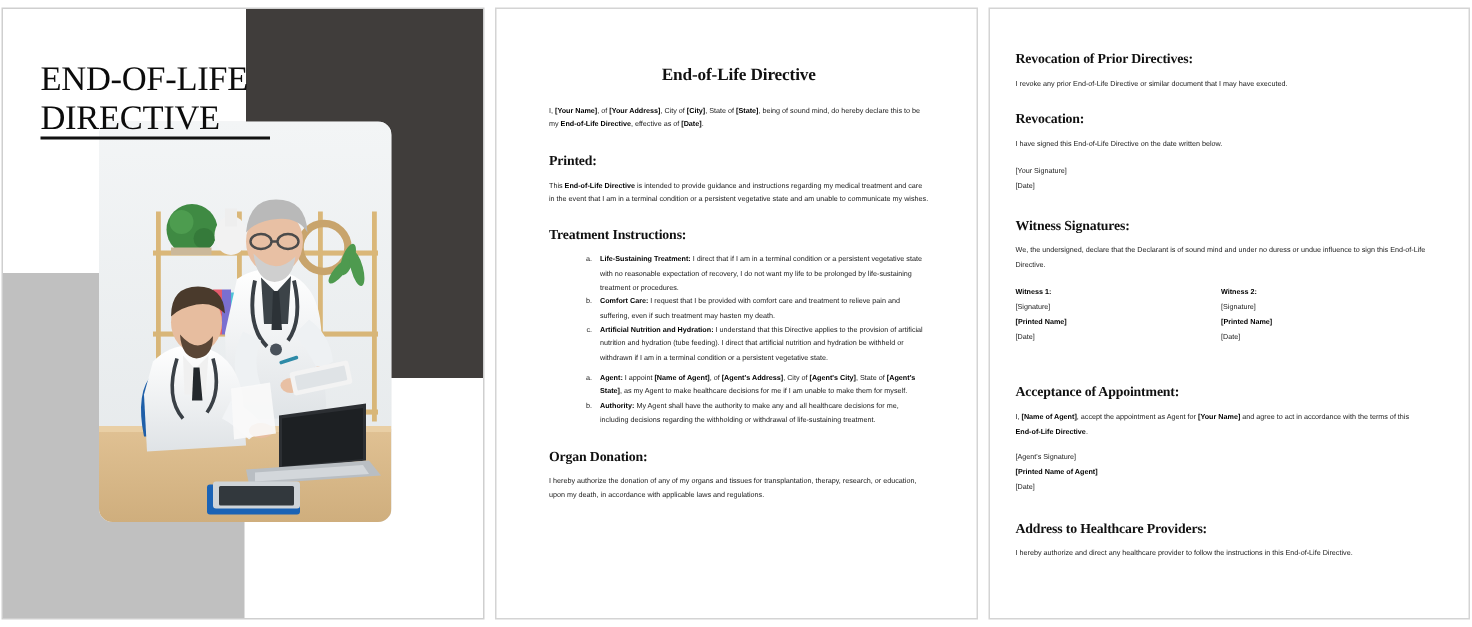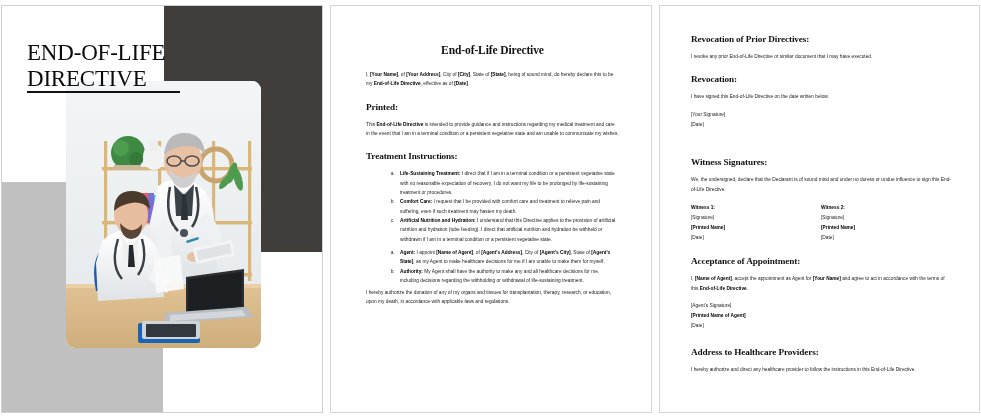--- a/index.html
+++ b/index.html
@@ -93,21 +93,21 @@
     position: absolute;
     left: 0; top: 0; right: 0; bottom: 0;
     padding: 0;
   }
   .doc-inner {
     position: absolute;
     left: 35px;
     right: 32px;
     top: 20px;
   }
-  #page-three .doc-inner { left: 31px; right: 28px; top: 22px; }
+  #page-three .doc-inner { left: 17px; right: 28px; top: 22px; }
 
   .doc-title {
     font-family: "Liberation Serif", serif;
     font-weight: bold;
     font-size: 11.5px;
     text-align: center;
     color: #111;
     margin: 18px 0 14px 0;
     letter-spacing: -0.1px;
   }
@@ -331,58 +331,59 @@
           <li><b>Life-Sustaining Treatment:</b><span> I direct that if I am in a terminal condition or a persistent vegetative state with no reasonable expectation of recovery, I do not want my life to be prolonged by life-sustaining treatment or procedures.</span></li>
           <li><b>Comfort Care:</b><span> I request that I be provided with comfort care and treatment to relieve pain and suffering, even if such treatment may hasten my death.</span></li>
           <li><b>Artificial Nutrition and Hydration:</b><span> I understand that this Directive applies to the provision of artificial nutrition and hydration (tube feeding). I direct that artificial nutrition and hydration be withheld or withdrawn if I am in a terminal condition or a persistent vegetative state.</span></li>
         </ol>
 
         <ol class="alpha">
           <li><b>Agent:</b><span> I appoint </span><b>[Name of Agent]</b><span>, of </span><b>[Agent's Address]</b><span>, City of </span><b>[Agent's City]</b><span>, State of </span><b>[Agent's State]</b><span>, as my Agent to make healthcare decisions for me if I am unable to make them for myself.</span></li>
           <li><b>Authority:</b><span> My Agent shall have the authority to make any and all healthcare decisions for me, including decisions regarding the withholding or withdrawal of life-sustaining treatment.</span></li>
         </ol>
 
+        <h2 class="sec">Organ Donation:</h2>
         <p class="body">I hereby authorize the donation of any of my organs and tissues for transplantation, therapy, research, or education, upon my death, in accordance with applicable laws and regulations.</p>
 
       </div>
     </div>
   </div>
 
   <div class="page" id="page-three">
     <div class="doc-body">
       <div class="doc-inner">
 
         <h2 class="sec" style="margin-top:6px">Revocation of Prior Directives:</h2>
         <p class="body">I revoke any prior End-of-Life Directive or similar document that I may have executed.</p>
 
         <h2 class="sec">Revocation:</h2>
         <p class="body">I have signed this End-of-Life Directive on the date written below.</p>
         <div class="spacer-s"></div>
         <p class="sig-line">[Your Signature]</p>
         <p class="sig-line">[Date]</p>
 
-        <h2 class="sec" style="margin-top:28px">Witness Signatures:</h2>
+        <h2 class="sec" style="margin-top:16px">Witness Signatures:</h2>
         <p class="body">We, the undersigned, declare that the Declarant is of sound mind and under no duress or undue influence to sign this End-of-Life Directive.</p>
 
         <div class="witness-wrap">
           <div class="witness-col">
             <p class="wtitle">Witness 1:</p>
             <p class="sig-line">[Signature]</p>
             <p class="sig-line strong">[Printed Name]</p>
             <p class="sig-line">[Date]</p>
           </div>
           <div class="witness-col">
             <p class="wtitle">Witness 2:</p>
             <p class="sig-line">[Signature]</p>
             <p class="sig-line strong">[Printed Name]</p>
             <p class="sig-line">[Date]</p>
           </div>
         </div>
 
-        <h2 class="sec" style="margin-top:14px">Acceptance of Appointment:</h2>
+        <h2 class="sec" style="margin-top:26px">Acceptance of Appointment:</h2>
         <p class="body"><span>I, </span><b>[Name of Agent]</b><span>, accept the appointment as Agent for </span><b>[Your Name]</b><span> and agree to act in accordance with the terms of this </span><b>End-of-Life Directive</b><span>.</span></p>
         <div class="spacer-s"></div>
         <p class="sig-line">[Agent's Signature]</p>
         <p class="sig-line strong">[Printed Name of Agent]</p>
         <p class="sig-line">[Date]</p>
 
         <h2 class="sec" style="margin-top:16px">Address to Healthcare Providers:</h2>
         <p class="body">I hereby authorize and direct any healthcare provider to follow the instructions in this End-of-Life Directive.</p>
 
       </div>

